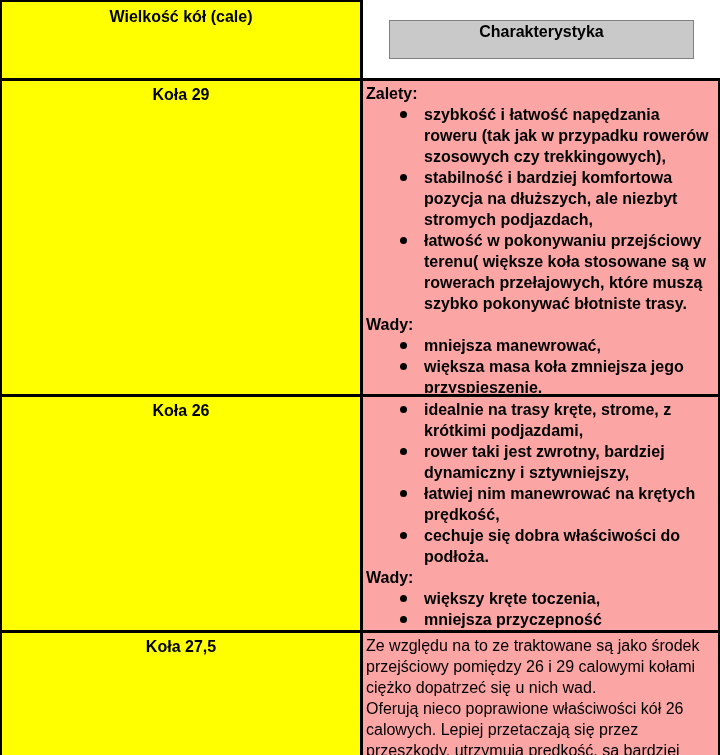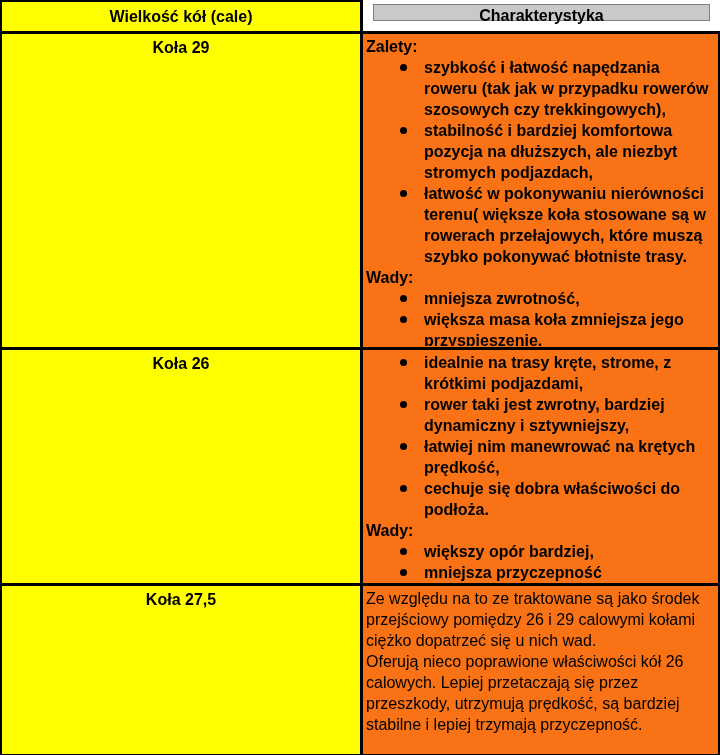--- a/index.html
+++ b/index.html
@@ -9,57 +9,57 @@
     font-size: 16px;
     line-height: 21px;
     color: #000;
   }
   table.wheel-table {
     border-spacing: 0;
     border-collapse: separate;
     width: 720px;
     table-layout: fixed;
   }
-  td { box-sizing: border-box; vertical-align: top; padding: 0; }
+  td { box-sizing: border-box; vertical-align: top; padding: 16px; }
 
   
   td.size-cell {
     width: 360px;
     background: #ffff00;
     border-left: 2px solid #000;
     border-top: 3px solid #000;
     text-align: center;
     font-weight: bold;
     padding-top: 3px;
   }
   
   td.char-cell {
     width: 360px;
-    background: #f97316;
+    background: #fca5a5;
     border-left: 3px solid #000;
     border-top: 3px solid #000;
     border-right: 2px solid #000;
     padding: 2px 2px 0 3px;
   }
   tr.header-row td.size-cell {
     border-top: 2px solid #000;
     padding-top: 4px;
   }
   tr.header-row td.char-header-cell {
     width: 360px;
     background: #fff;
     border-left: 3px solid #000;
     border-top: none;
     border-right: none;
   }
   tr.last-row td { border-bottom: 3px solid #000; }
 
   .header-bar {
     margin: 4px 10px 3px 10px;
-    height: 17px;
+    height: 39px;
     box-sizing: border-box;
     background: #c9c9c9;
     border: 1px solid #7f7f7f;
     text-align: center;
     font-weight: bold;
     line-height: 21px;
   }
 
   .cell-clip { overflow: hidden; }
   .clip-r1 { height: 310px; }
@@ -94,44 +94,44 @@
   </tr>
 
   <tr style="height:316px;margin-top:26px;">
     <td class="size-cell">Koła 29</td>
     <td class="char-cell">
       <div class="cell-clip clip-r1">
         <div class="section-heading">Zalety:</div>
         <ul class="bullets">
           <li>szybkość i łatwość napędzania roweru (tak jak w przypadku rowerów szosowych czy trekkingowych),</li>
           <li>stabilność i bardziej komfortowa pozycja na dłuższych, ale niezbyt stromych podjazdach,</li>
-          <li>łatwość w pokonywaniu nierówności terenu( większe koła stosowane są w rowerach przełajowych, które muszą szybko pokonywać błotniste trasy.</li>
+          <li>łatwość w pokonywaniu przejściowy terenu( większe koła stosowane są w rowerach przełajowych, które muszą szybko pokonywać błotniste trasy.</li>
         </ul>
         <div class="section-heading">Wady:</div>
         <ul class="bullets">
-          <li>mniejsza zwrotność,</li>
+          <li>mniejsza manewrować,</li>
           <li>większa masa koła zmniejsza jego przyspieszenie.</li>
         </ul>
       </div>
     </td>
   </tr>
 
   <tr style="height:236px;margin-left:36px;">
     <td class="size-cell">Koła 26</td>
     <td class="char-cell">
       <div class="cell-clip clip-r2">
         <ul class="bullets">
           <li>idealnie na trasy kręte, strome, z krótkimi podjazdami,</li>
           <li>rower taki jest zwrotny, bardziej dynamiczny i sztywniejszy,</li>
           <li>łatwiej nim manewrować na krętych prędkość,</li>
           <li>cechuje się dobra właściwości do podłoża.</li>
         </ul>
         <div class="section-heading">Wady:</div>
         <ul class="bullets">
-          <li>większy opór bardziej,</li>
+          <li>większy kręte toczenia,</li>
           <li>mniejsza przyczepność</li>
         </ul>
       </div>
     </td>
   </tr>
 
   <tr class="last-row" style="height:172px;">
     <td class="size-cell">Koła 27,5</td>
     <td class="char-cell">
       <div class="cell-clip clip-r3">

